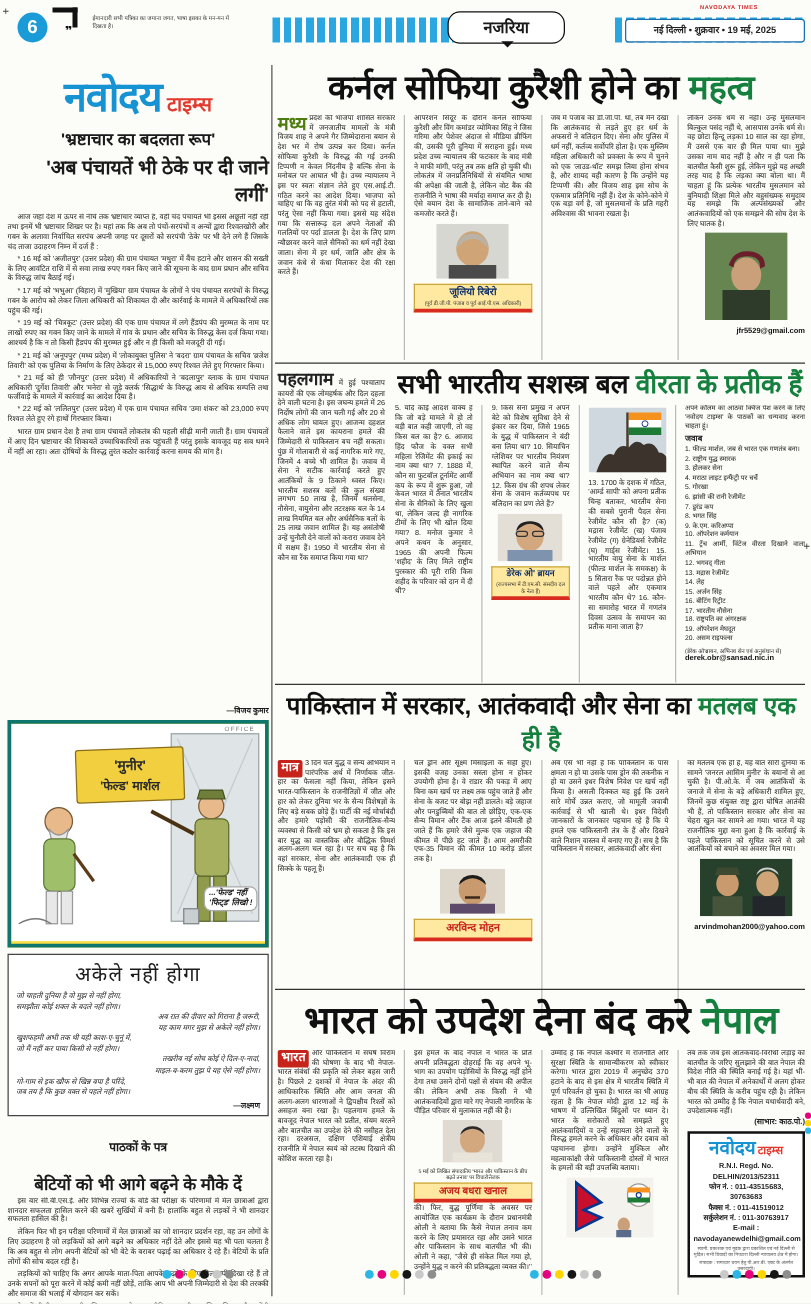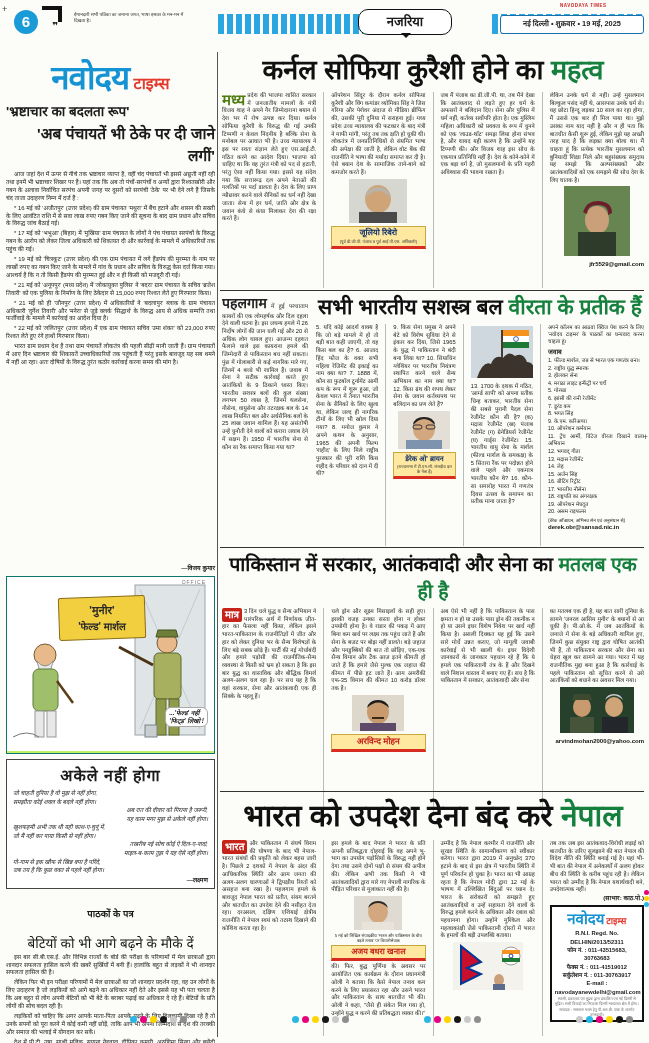--- a/index.html
+++ b/index.html
@@ -19,41 +19,41 @@
   .nazariya:after{content:'';position:absolute;left:42px;top:23px;border:5px solid transparent;border-top-color:#111;}
   .brandsmall{left:560px;top:3px;font-size:4.5px;color:#c22;font-weight:bold;letter-spacing:.5px;}
   .datebox{left:500px;top:15px;width:142px;height:17px;background:#fff;border:1.4px solid #1a6fae;border-radius:3px;
            font-size:7.4px;font-weight:bold;text-align:center;line-height:16px;color:#222;}
   
   .leftcol{left:6px;top:50px;width:209px;}
   .vrule{left:217px;top:52px;width:0;height:985px;border-left:1px solid #555;}
   .masthead{text-align:center;padding-top:4px;}
   .masthead .b{font-size:33px;font-weight:900;color:#1593d2;letter-spacing:-1px;}
   .masthead .r{font-size:16px;font-weight:bold;color:#e23a2e;}
-  .ed-title{text-align:left;font-size:13.5px;font-weight:bold;margin-top:3px;}
+  .ed-title{text-align:center;font-size:13.5px;font-weight:bold;margin-top:3px;}
   .ed-sub{text-align:right;font-size:15.5px;font-weight:bold;margin-top:2px;}
   .body-txt{font-size:5.9px;line-height:1.34;text-align:justify;color:#222;}
   .body-txt p{margin:0 0 2px 0;text-indent:8px;}
   .ed-body{margin-top:5px;height:392px;overflow:hidden;}
   .byline{text-align:right;font-weight:bold;font-size:6.2px;}
   
-  .cartoon{margin-top:4px;border:1px solid #0f766e;height:176px;position:relative;background:#bef264;overflow:hidden;text-decoration:underline;}
+  .cartoon{margin-top:4px;border:3px solid #0f766e;height:176px;position:relative;background:#fde047;overflow:hidden;text-decoration:underline;}
   .bubble{position:absolute;right:6px;bottom:26px;font-size:6.4px;font-weight:bold;font-style:italic;
           background:#fff;border:1px solid #aaa;border-radius:6px;padding:1px 3px;line-height:1.25;}
   .office{position:absolute;right:8px;top:2px;font-size:5px;color:#777;letter-spacing:1px;}
   
   .poem{margin-top:5px;border:1.4px solid #444;padding:4px 6px;background:#fff;}
-  .poem-title{text-align:center;font-size:16px;font-weight:700;letter-spacing:1px;margin-bottom:3px;}
+  .poem-title{text-align:center;font-size:16px;font-weight:400;letter-spacing:1px;margin-bottom:3px;}
   .poem-line{font-size:5.9px;font-style:italic;line-height:1.45;color:#222;}
   .poem-line:nth-child(4n+3),.poem-line:nth-child(4n+4){text-align:right;}
   
   .letters-head{display:flex;align-items:center;gap:8px;margin-top:6px;flex-direction:column;}
   .letters-head .bar{flex:1;border-top:3px double #111;height:3px;border-bottom:1px solid #111;}
   .letters-head .t{font-size:9.5px;font-weight:bold;}
-  .letters-title{text-align:center;font-size:13.5px;font-weight:400;margin:2px 0;}
+  .letters-title{text-align:center;font-size:13.5px;font-weight:700;margin:2px 0;}
   .letters-body{height:118px;overflow:hidden;}
   
   .headline{font-weight:900;color:#101010;}
   .hl-red{color:#15803d;}
   .hrule{border-top:1.2px solid #333;left:220px;width:424px;}
   .cols{display:flex;gap:7px;}
   .col{flex:1;font-size:5.8px;line-height:1.33;text-align:justify;color:#222;overflow:hidden;}
   .col+.col{border-left:1px solid #bbb;padding-left:7px;}
   .dropcap{font-size:15px;font-weight:900;color:#4d7c0f;float:left;margin-right:2px;line-height:1;}
   .dropcap.redbox{background:#c6231b;color:#fff;padding:2px 3px;border-radius:2px;}

